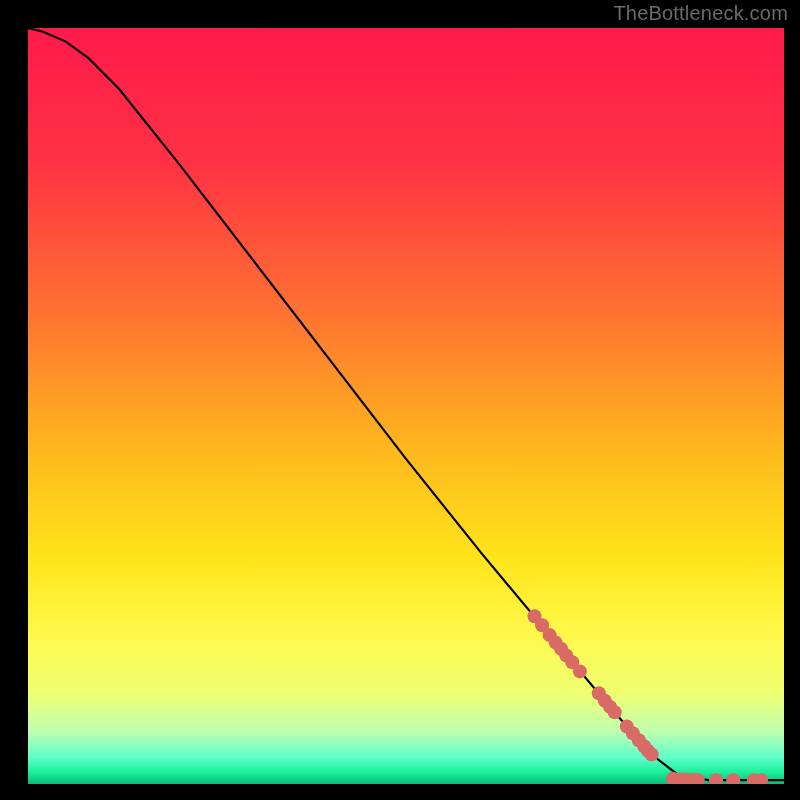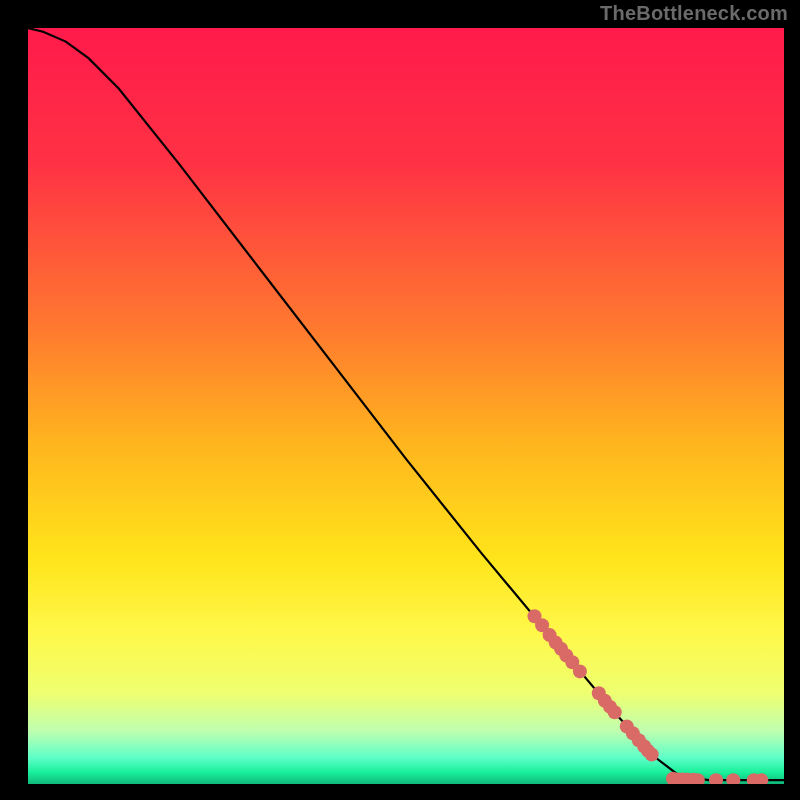--- a/index.html
+++ b/index.html
@@ -16,21 +16,21 @@
     width: 800px;
     height: 800px;
     background: #000;
   }
   .watermark {
     position: absolute;
     top: 2px;
     right: 12px;
     color: #6a6a6a;
     font-size: 20px;
-    font-weight: 700;
+    font-weight: 400;
     letter-spacing: 0.2px;
     user-select: none;
   }
   svg {
     position: absolute;
     left: 0;
     top: 0;
   }
 </style>
 </head>

